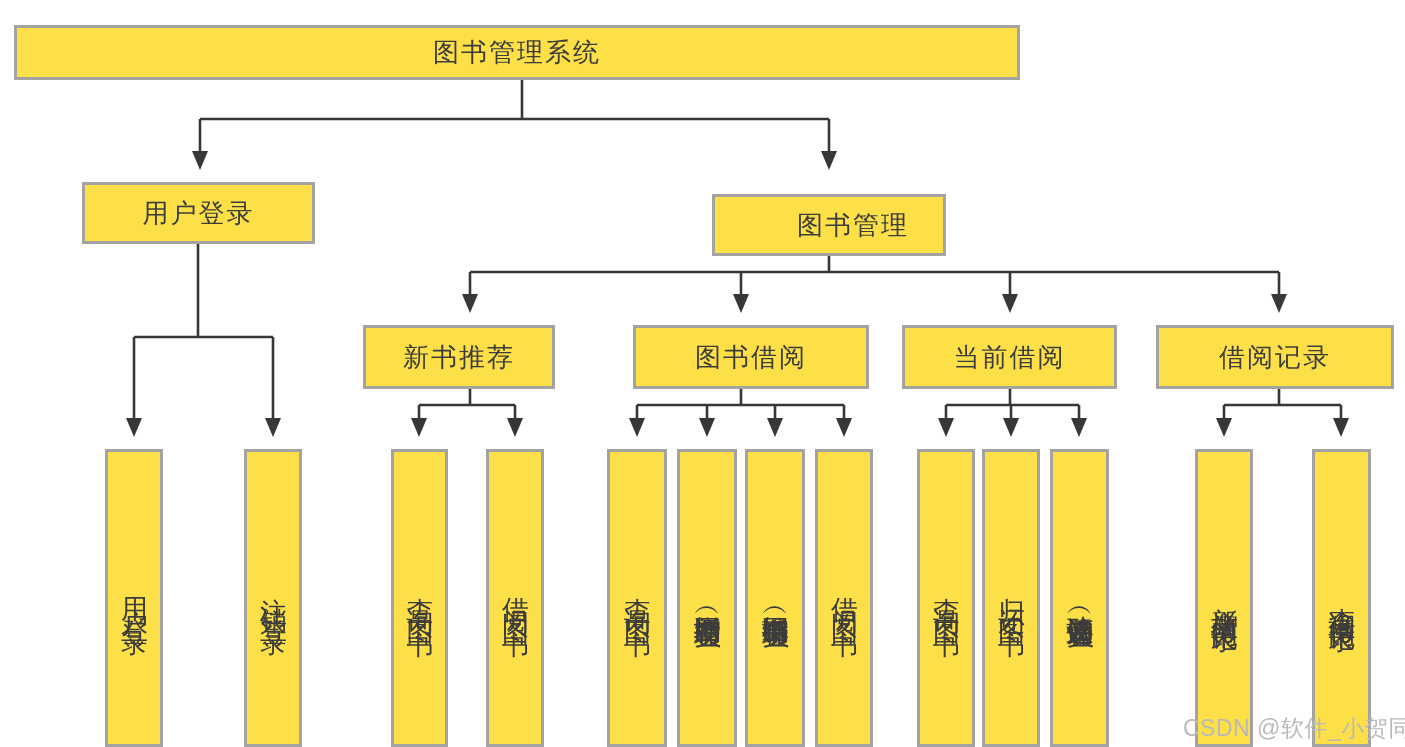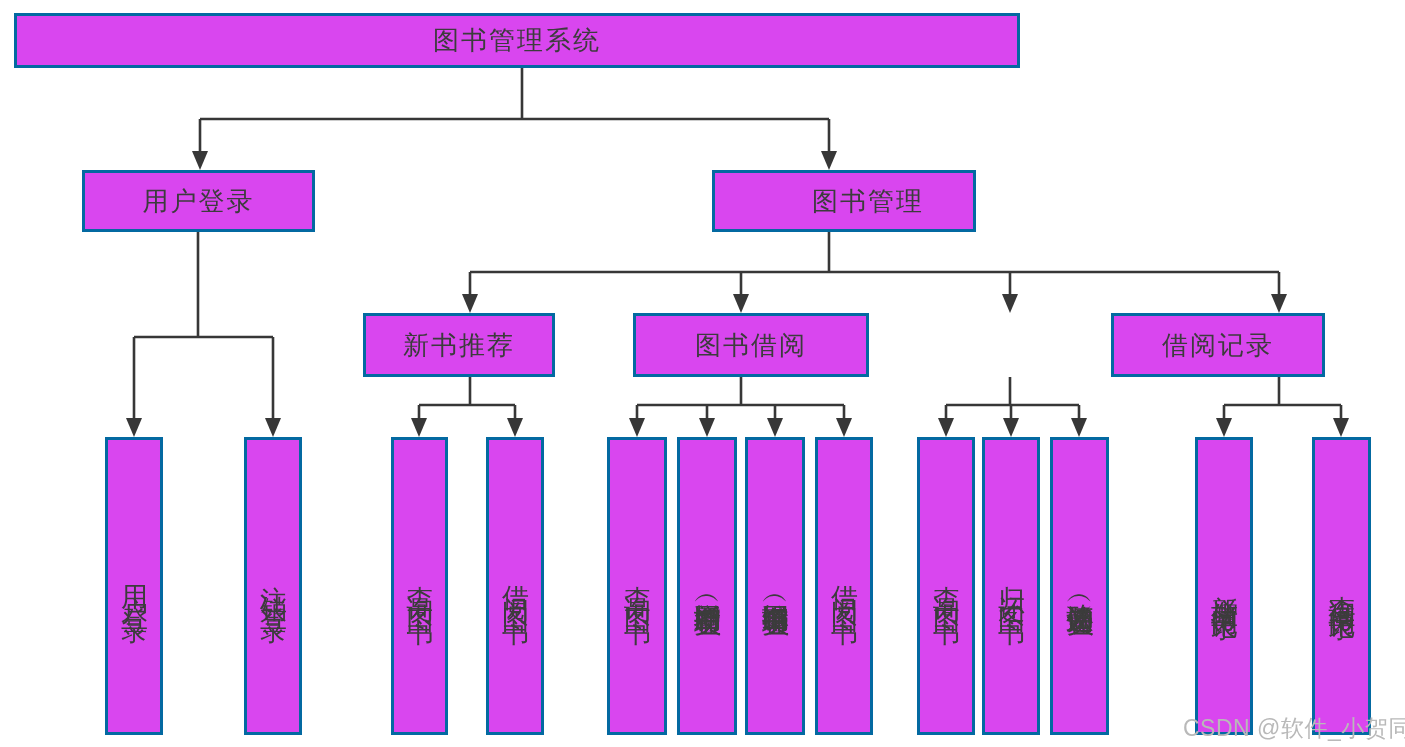--- a/index.html
+++ b/index.html
@@ -6,26 +6,27 @@
   #stage{
     position:relative;
     width:1405px;height:747px;
     background:#ffffff;
     font-family:"Liberation Sans","DejaVu Sans",sans-serif;
     overflow:hidden;
   }
   .node{
     position:absolute;
     box-sizing:border-box;
-    border:3px solid #0369a1;
-    background:#d946ef;
+    border:3px solid #a3a3a3;
+    background:#fde047;
     display:flex;
     align-items:center;
     justify-content:center;
     color:#333333;
+    margin-top:12px;
   }
   .hlabel{
     font-size:26px;
     letter-spacing:2px;
     color:#3c3c3c;
     white-space:nowrap;
   }
   .leaf{
     top:437px;height:298px;
   }
@@ -117,31 +118,34 @@
       </g>
   </svg>
 
   <div class="node" style="left:14px;top:13px;width:1006px;height:55px;">
     <span class="hlabel">图书管理系统</span>
   </div>
 
   <div class="node" style="left:82px;top:170px;width:233px;height:62px;">
     <span class="hlabel">用户登录</span>
   </div>
-  <div class="node" style="left:712px;top:170px;width:264px;height:62px;padding-left:48px;">
+  <div class="node" style="left:712px;top:182px;width:234px;height:62px;padding-left:48px;">
     <span class="hlabel">图书管理</span>
   </div>
 
   <div class="node" style="left:363px;top:313px;width:192px;height:64px;">
     <span class="hlabel">新书推荐</span>
   </div>
   <div class="node" style="left:633px;top:313px;width:236px;height:64px;">
     <span class="hlabel">图书借阅</span>
   </div>
-  <div class="node" style="left:1111px;top:313px;width:214px;height:64px;justify-content:center;">
+  <div class="node" style="left:902px;top:313px;width:215px;height:64px;">
+    <span class="hlabel">当前借阅</span>
+  </div>
+  <div class="node" style="left:1156px;top:313px;width:238px;height:64px;justify-content:center;">
     <span class="hlabel">借阅记录</span>
   </div>
 
   <div class="node leaf" style="left:105px;width:58px;">
     <span class="vlabel" style="letter-spacing: 11px;">用户登录</span>
   </div>
   <div class="node leaf" style="left:244px;width:58px;">
     <span class="vlabel" style="letter-spacing: 11px;">注销登录</span>
   </div>
 

